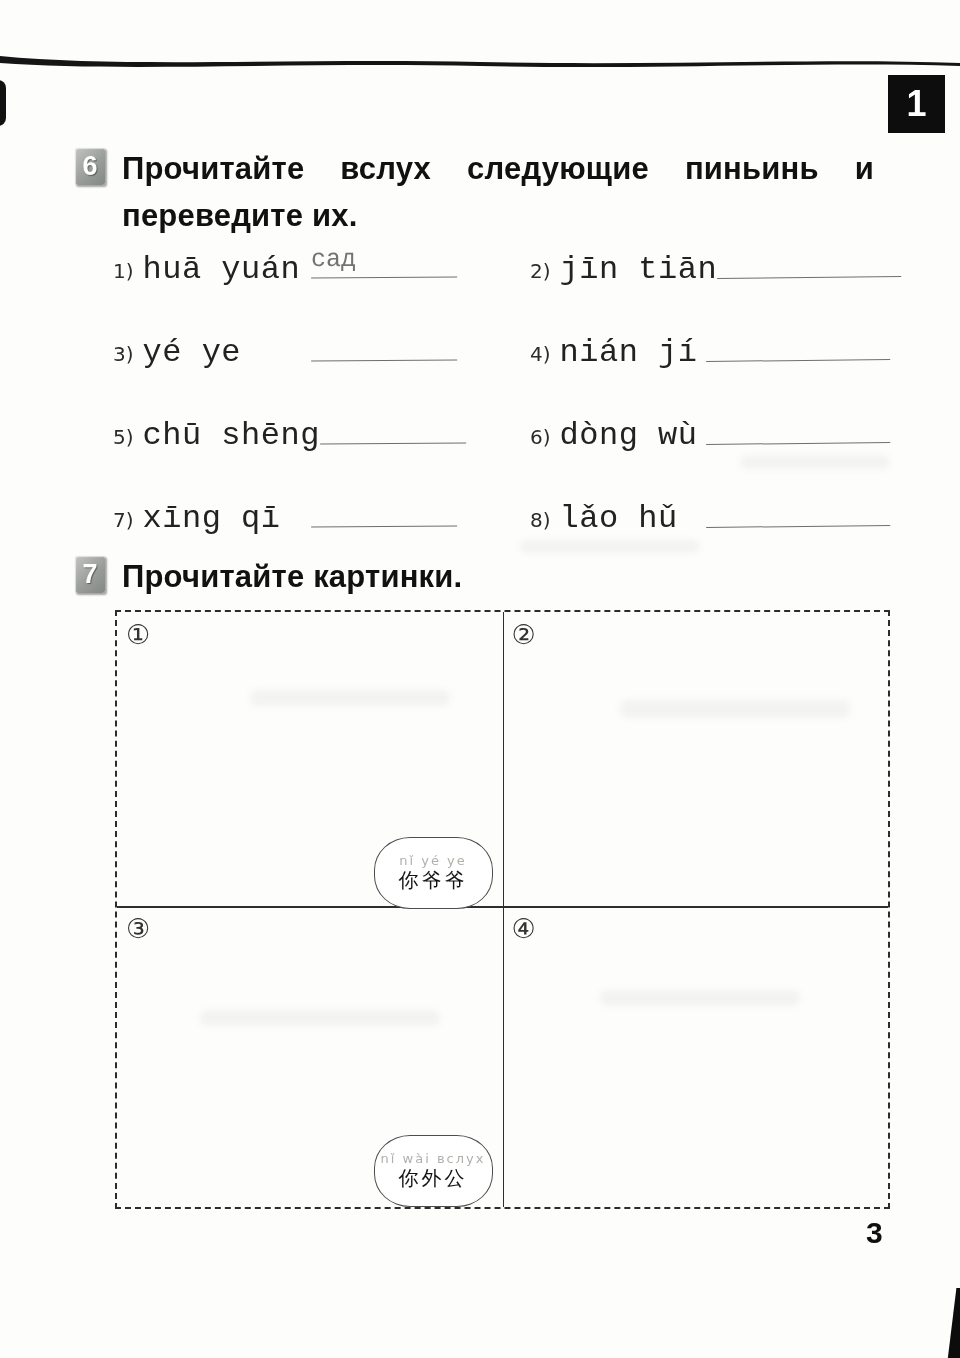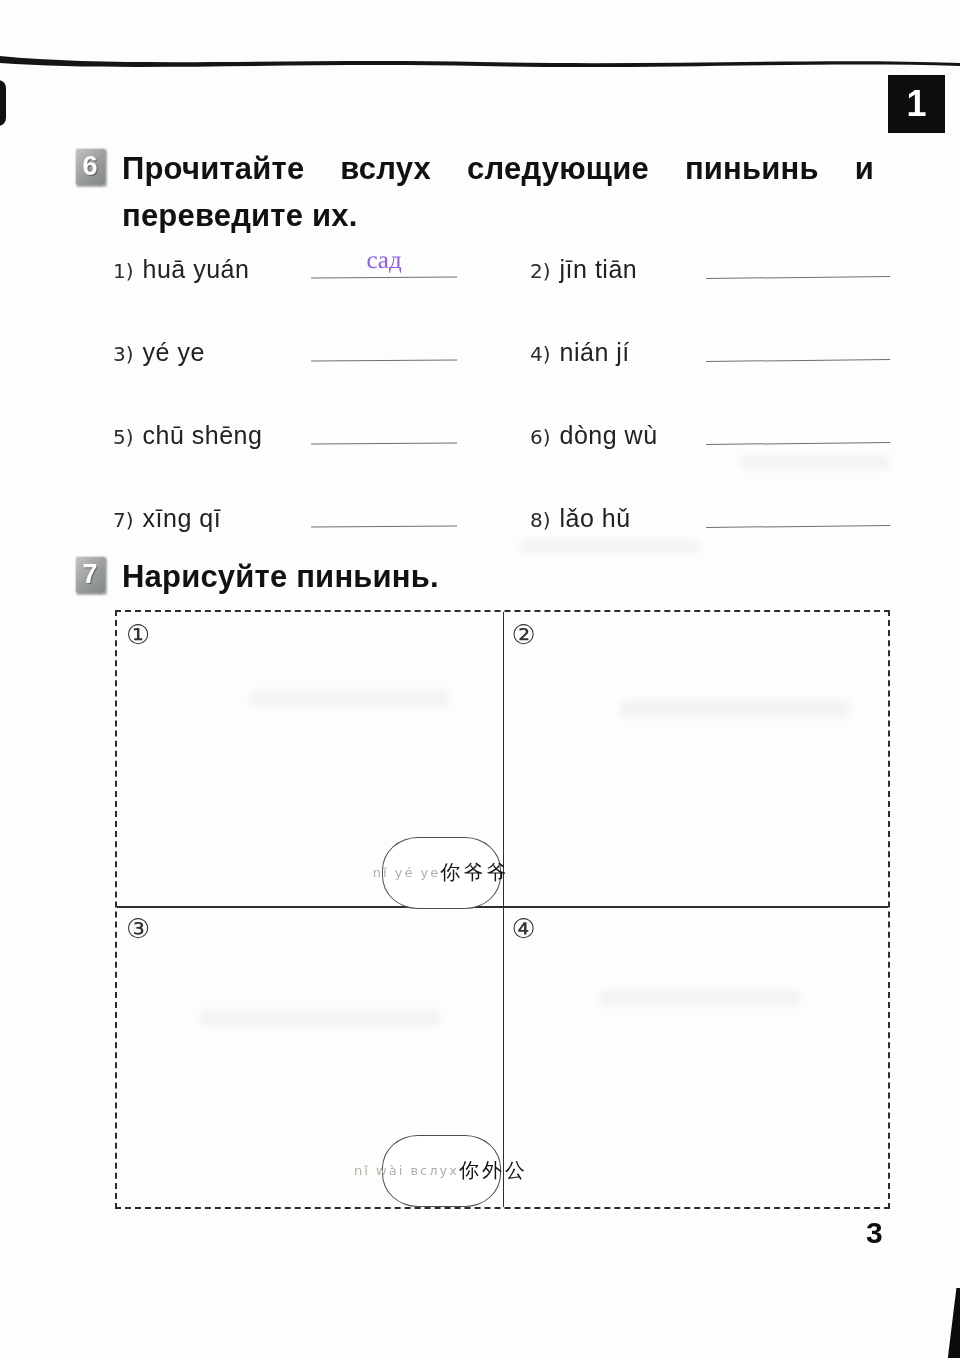--- a/index.html
+++ b/index.html
@@ -31,49 +31,49 @@
   .ex-title .t1{display:block;width:752px;text-align:justify;text-align-last:justify;}
   .ex-title .t2{display:block;}
 
   
   .items{
     position:absolute;left:113px;top:243px;
     display:grid;grid-template-columns:344px 360px;column-gap:73px;row-gap:43px;
   }
   .item{display:flex;align-items:baseline;height:40px;}
   .inum{font-size:20px;color:#2b2b2b;margin-right:9px;font-family:"DejaVu Sans",sans-serif;}
-  .pinyin{font-size:25px;color:#222;font-family:Liberation Sans, sans-serif;letter-spacing:.5px;white-space:nowrap;}
+  .pinyin{font-size:32px;color:#222;font-family:Liberation Mono, monospace;letter-spacing:.5px;white-space:nowrap;}
   .blank{
     position:relative;flex:0 0 auto;margin-left:auto;width:146px;height:34px;
     border-bottom:1.6px solid #6f6f6f;transform:rotate(-.35deg);
   }
   .item:nth-child(even) .blank{width:184px;transform:rotate(-.6deg);}
   .answer{
-    position:absolute;left:0;right:0;bottom:3px;text-align:center;
-    font-size:25px;color:#8b5cf6;font-family:Liberation Serif, serif;transform:rotate(.4deg);
+    position:absolute;left:0;right:0;bottom:3px;
+    font-size:25px;color:#737373;font-family:Liberation Mono, monospace;transform:rotate(.4deg);
   }
 
   
   .draw-grid{
     position:absolute;left:115px;top:610px;width:771px;height:595px;
     border:2.5px dashed #2c2c2c;
   }
   .gridline{position:absolute;background:#2e2e2e;}
   .vline{left:50%;top:0;bottom:0;width:1.6px;}
   .hline{top:49.4%;left:0;right:0;height:1.6px;}
   .quad{position:absolute;width:50%;height:49.4%;}
   .q1{left:0;top:0;}.q2{left:50%;top:0;}.q3{left:0;top:49.4%;}.q4{left:50%;top:49.4%;}
   .cellnum{
     position:absolute;left:9px;top:7px;font-size:27px;color:#333;
     font-family:"DejaVu Sans","DejaVu Serif",sans-serif;
   }
   .bubble{
-    position:absolute;right:2px;bottom:-3px;width:119px;height:72px;z-index:3;
+    position:absolute;right:10px;bottom:-3px;width:119px;height:72px;z-index:3;
     background:#fff;border:1.6px solid #4d4d4d;border-radius:36px/33px;
-    display:flex;flex-direction:row;align-items:center;justify-content:center;box-sizing:border-box;
+    display:flex;flex-direction:column;align-items:center;justify-content:center;box-sizing:border-box;
   }
   .q3 .bubble,.q4 .bubble{bottom:-7px;}
   .bpinyin{font-size:13px;color:#b3b0ac;font-family:"DejaVu Sans",sans-serif;letter-spacing:2px;white-space:nowrap;line-height:1.2;}
   .bhanzi{font-size:20px;color:#151515;font-family:"DejaVu Serif",serif;letter-spacing:3px;white-space:nowrap;line-height:1.25;}
 
   .pagenum{position:absolute;left:866px;top:1216px;font-size:30px;font-weight:bold;color:#0f0f0f;}
 </style>
 </head>
 <body>
 
@@ -160,21 +160,21 @@
             <span class="answer"></span>
           </span>
       </div>
     </div>
   </section>
 
   <section>
     <div class="ex-header" style="left:75px;top:554px;">
       <div class="badge">7</div>
       <h2 class="ex-title">
-          <span class="t2">Нарисуйте пиньинь.</span>
+          <span class="t2">Прочитайте картинки.</span>
         </h2>
     </div>
 
     <div class="draw-grid">
       <div class="gridline vline"></div>
       <div class="gridline hline"></div>
 
       <div class="quad q1">
         <span class="cellnum">①</span>
         <div class="bubble">

